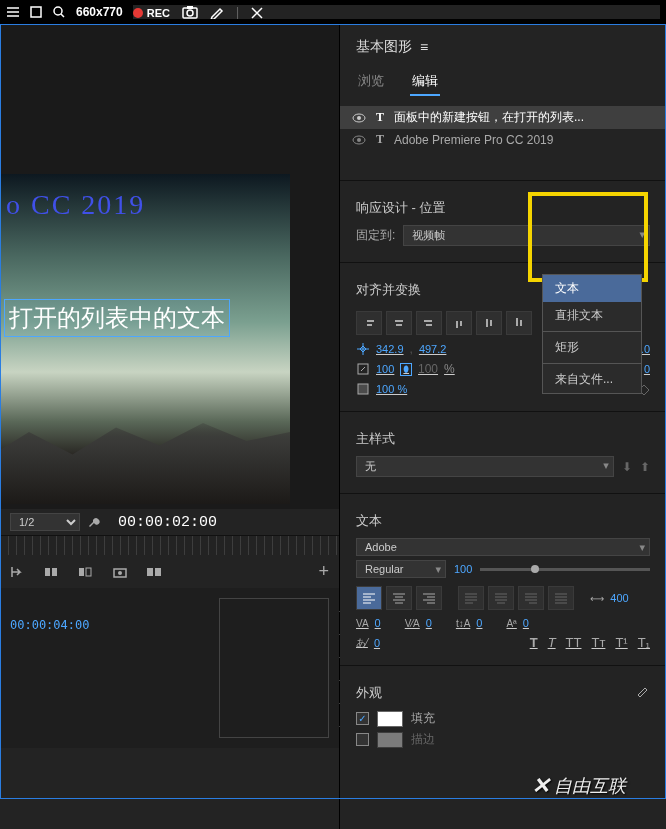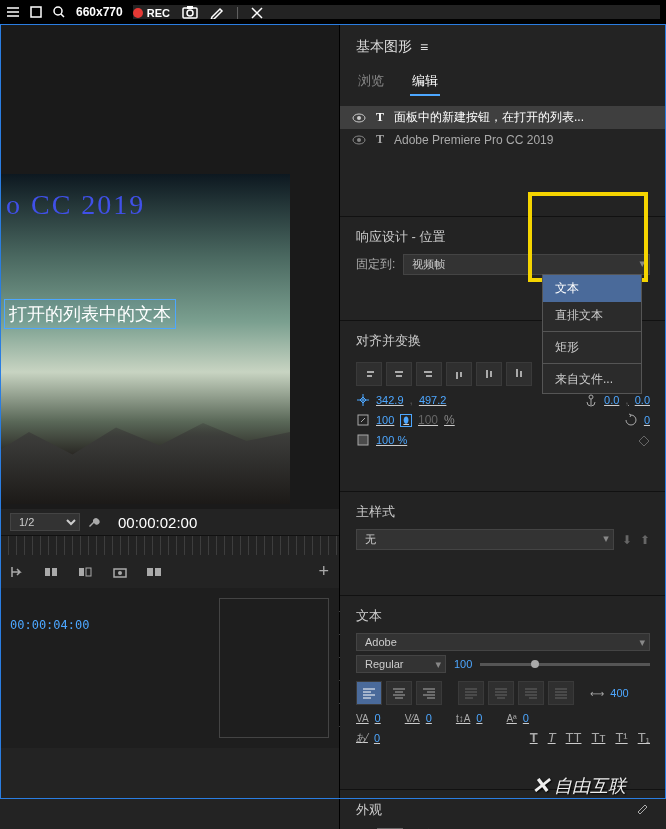--- a/index.html
+++ b/index.html
@@ -12,25 +12,25 @@
 .icon { display: inline-flex; align-items: center; justify-content: center; }
 
 .main { display: flex; height: calc(100% - 24px); }
 .left { width: 340px; background: #232323; position: relative; border-right: 1px solid #000; }
 .right { flex: 1; background: #232323; overflow: hidden; }
 
 .preview { position: relative; width: 100%; height: 485px; background: #1a1a1a; overflow: hidden; }
 .preview-img { position: absolute; left: 0; top: 150px; width: 290px; height: 330px; background: linear-gradient(to bottom, #0d1820 0%, #4a6860 25%, #7ba090 45%, #c8d4c2 60%, #5a6858 75%, #2a2824 85%, #1a1816 100%); }
 .preview-mountains { position: absolute; bottom: 0; left: 0; right: 0; height: 90px; background: linear-gradient(to bottom, transparent 0%, #3a3a38 30%, #1c1a18 100%); clip-path: polygon(0 40%, 10% 20%, 25% 45%, 40% 15%, 55% 35%, 70% 10%, 85% 30%, 100% 20%, 100% 100%, 0 100%); }
 .cc-text { position: absolute; top: 165px; left: 6px; font-family: serif; color: #4050e8; font-size: 28px; letter-spacing: 2px; }
-.overlay-text { position: absolute; top: 275px; left: 4px; color: #fff; font-size: 18px; font-family: "SimSun", serif; padding: 2px 4px; border: 1px solid #4da7ff; background: rgba(77,167,255,0.05); }
+.overlay-text { position: absolute; top: 275px; left: 4px; color: #fff; font-size: 24px; font-family: "SimSun", serif; padding: 2px 4px; border: 1px solid #4da7ff; background: rgba(77,167,255,0.05); }
 
 .timebar { display: flex; align-items: center; padding: 4px 10px; gap: 8px; background: #232323; }
 .timebar select { background: #333; color: #ccc; border: 1px solid #444; font-size: 11px; padding: 1px 4px; }
-.timecode2 { color: #fff; font-family: Liberation Sans, sans-serif; font-size: 15px; margin-left: 8px; }
+.timecode2 { color: #fff; font-family: Liberation Mono, monospace; font-size: 15px; margin-left: 8px; }
 
 .ruler { height: 20px; background: #232323; border-top: 1px solid #111; position: relative; }
 .ruler-ticks { height: 100%; background: repeating-linear-gradient(to right, #666 0, #666 1px, transparent 1px, transparent 8px); opacity: 0.4; }
 
 .transport { display: flex; align-items: center; padding: 6px 10px; gap: 18px; background: #232323; }
 .transport .plus { margin-left: auto; color: #aaa; font-size: 18px; }
 
 .lower-timeline { padding: 10px; background: #1e1e1e; display: flex; gap: 10px; }
 .lower-timeline .tc { color: #4da7ff; font-family: monospace; font-size: 12px; margin: 20px 0; }
 .waveform { width: 110px; height: 140px; border: 1px solid #444; position: relative; }
@@ -47,21 +47,21 @@
 .layer.selected { background: #3f3f3f; color: #fff; }
 .eye { width: 14px; height: 14px; }
 
 .context-menu { position: absolute; right: 24px; top: 250px; background: #2b2b2b; border: 1px solid #555; width: 100px; font-size: 12px; z-index: 10; }
 .context-menu .item { padding: 5px 12px; color: #ccc; }
 .context-menu .item.hl { background: #4a6a9a; color: #fff; }
 .context-menu .sep { border-top: 1px solid #555; margin: 2px 0; }
 
 .yellow-box { position: absolute; right: 18px; top: 168px; width: 120px; height: 90px; border: 4px solid #f5d400; z-index: 9; }
 
-.section { padding: 5px 16px; border-top: 1px solid #111; margin-top: 36px; }
+.section { padding: 12px 16px; border-top: 1px solid #111; }
 .section-title { color: #ccc; font-size: 13px; margin: 6px 0 8px; }
 .row { display: flex; align-items: center; gap: 8px; margin: 4px 0; font-size: 12px; color: #aaa; }
 .dd { background: #333; border: 1px solid #444; padding: 2px 20px 2px 8px; color: #ccc; position: relative; min-width: 60px; font-size: 11px; }
 .dd::after { content: "▾"; position: absolute; right: 4px; color: #888; }
 
 .align-row { display: flex; gap: 4px; padding: 4px 0; }
 .ibtn { width: 26px; height: 24px; background: #2f2f2f; display: flex; align-items: center; justify-content: center; color: #aaa; font-size: 12px; border: 1px solid #3a3a3a; }
 .ibtn.active { background: #4a6a9a; color: #fff; }
 .blue { color: #4da7ff !important; }
 .val { color: #4da7ff; font-size: 11px; }

